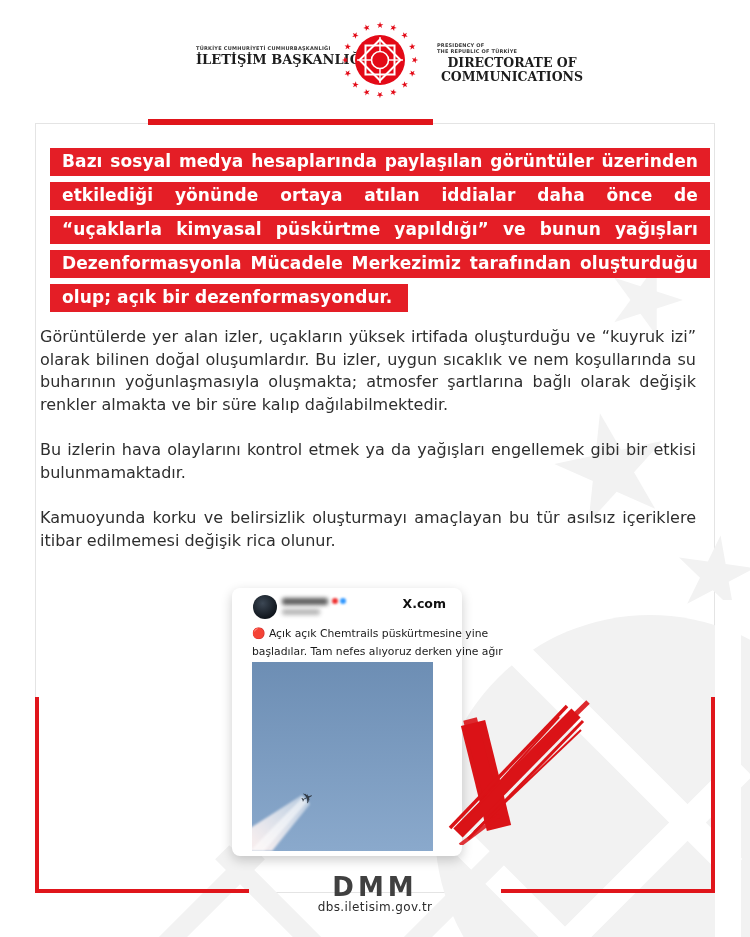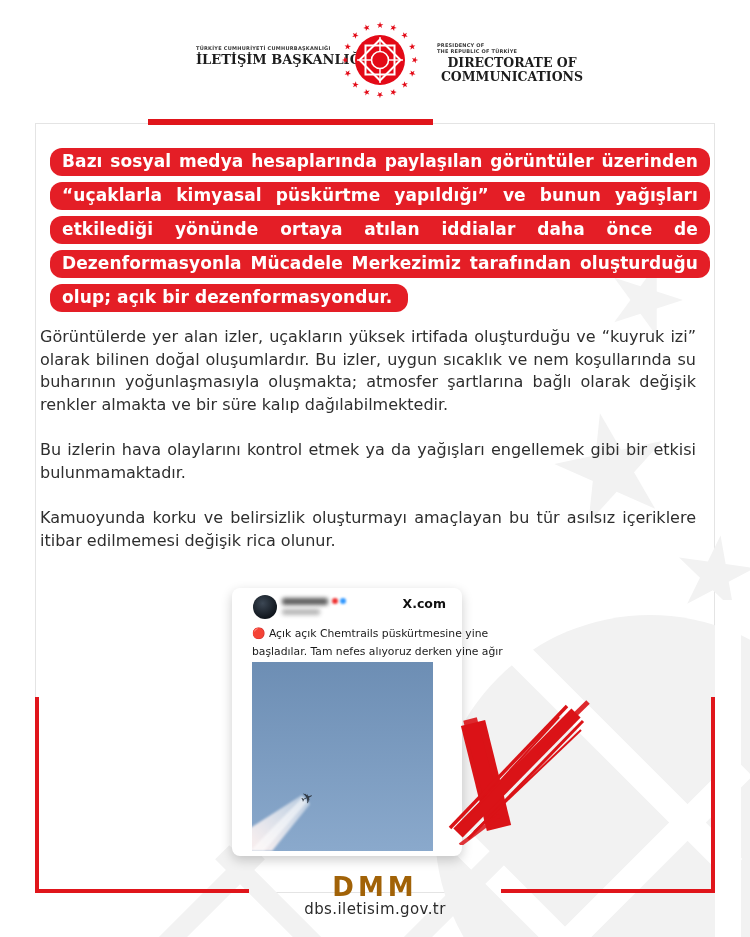--- a/index.html
+++ b/index.html
@@ -30,21 +30,21 @@
   .top-accent { position:absolute; left:148px; top:119px; width:285px; height:6px; background:var(--frame-red); z-index:3; }
   .red-frame { position:absolute; left:35px; top:697px; width:680px; height:196px;
                border-left:4px solid var(--frame-red); border-right:4px solid var(--frame-red); z-index:3; }
   .red-bottom-l { position:absolute; left:35px;  top:889px; width:214px; height:4px; background:var(--frame-red); z-index:3; }
   .red-bottom-r { position:absolute; left:501px; top:889px; width:214px; height:4px; background:var(--frame-red); z-index:3; }
 
   
   .headline { position:absolute; left:50px; top:148px; width:660px; z-index:2; }
   .hl-box { background:var(--box-red); color:#fff; font-weight:bold; font-size:17px; line-height:19px;
             padding:4px 12px 5px 12px; margin-bottom:6px;
-            text-align:justify; text-align-last:justify; letter-spacing:.1px;border-radius:12px; }
+            text-align:justify; text-align-last:justify; letter-spacing:.1px; }
   .hl-box.last { display:inline-block; text-align:center; text-align-last:left; padding-right:16px; }
 
   
   .bodytext { position:absolute; left:40px; top:326px; width:656px; z-index:2;
               font-size:16px; line-height:22.5px; color:#2e2e2e; }
   .bodytext p { text-align:justify; margin-bottom:23px; }
 
   
   .tweet { position:absolute; left:232px; top:588px; width:230px; height:268px; background:#fff;
            border-radius:8px; box-shadow:0 4px 12px rgba(0,0,0,.20); z-index:2; }
@@ -56,23 +56,23 @@
   .tw-handle { position:absolute; left:50px; top:21px; width:38px; height:6px; border-radius:2px; background:#b5b5b5; filter:blur(2px); }
   .tw-source { position:absolute; right:16px; top:8px; font-size:12.5px; font-weight:600; color:#111; }
   .tw-text { position:absolute; left:20px; top:37px; width:256px; font-size:10.8px; line-height:18px; color:#1a1a1a; }
   .tw-photo { position:absolute; left:20px; top:74px; width:181px; height:189px; overflow:hidden; }
 
   
   .reject-x { position:absolute; left:440px; top:695px; width:150px; height:150px; z-index:4; }
 
   
   .footer { position:absolute; left:0; top:874px; width:750px; text-align:center; z-index:5; }
-  .dmm { font-size:26px; font-weight:800; letter-spacing:4px; color:#a16207; line-height:26px;
+  .dmm { font-size:26px; font-weight:800; letter-spacing:4px; color:#404040; line-height:26px;
          font-family:"DejaVu Sans", sans-serif; }
-  .dmm-url { font-size:15px; color:#2b2b2b; letter-spacing:.4px; margin-top:0px; }
+  .dmm-url { font-size:12px; color:#2b2b2b; letter-spacing:.4px; margin-top:0px; }
 </style>
 </head>
 <body>
 
 <svg class="watermark" viewBox="0 0 750 937">
   <circle cx="650" cy="830" r="215" fill="#f2f2f2"></circle>
   <path d="M0,-1 L0.225,-0.309 L0.951,-0.309 L0.363,0.118 L0.588,0.809 L0,0.382 L-0.588,0.809 L-0.363,0.118 L-0.951,-0.309 L-0.225,-0.309 Z" transform="translate(645,300) scale(38) rotate(18)" fill="#f3f3f3"></path>
   <path d="M0,-1 L0.225,-0.309 L0.951,-0.309 L0.363,0.118 L0.588,0.809 L0,0.382 L-0.588,0.809 L-0.363,0.118 L-0.951,-0.309 L-0.225,-0.309 Z" transform="translate(612,470) scale(58) rotate(-12)" fill="#f2f2f2"></path>
   <path d="M0,-1 L0.225,-0.309 L0.951,-0.309 L0.363,0.118 L0.588,0.809 L0,0.382 L-0.588,0.809 L-0.363,0.118 L-0.951,-0.309 L-0.225,-0.309 Z" transform="translate(715,575) scale(40) rotate(8)" fill="#f2f2f2"></path>
   <g fill="#ffffff">
@@ -136,22 +136,22 @@
 </div>
 
 <div class="card"></div>
 <div class="top-accent"></div>
 <div class="red-frame"></div>
 <div class="red-bottom-l"></div>
 <div class="red-bottom-r"></div>
 
 <div class="headline">
   <div class="hl-box">Bazı sosyal medya hesaplarında paylaşılan görüntüler üzerinden</div>
+  <div class="hl-box">etkilediği yönünde ortaya atılan iddialar daha önce de</div>
   <div class="hl-box">“uçaklarla kimyasal püskürtme yapıldığı” ve bunun yağışları</div>
-  <div class="hl-box">etkilediği yönünde ortaya atılan iddialar daha önce de</div>
   <div class="hl-box">Dezenformasyonla Mücadele Merkezimiz tarafından oluşturduğu</div>
   <div class="hl-box last">olup; açık bir dezenformasyondur.</div>
 </div>
 
 <div class="bodytext">
   <p>Görüntülerde yer alan izler, uçakların yüksek irtifada oluşturduğu ve “kuyruk izi” olarak bilinen doğal oluşumlardır. Bu izler, uygun sıcaklık ve nem koşullarında su buharının yoğunlaşmasıyla oluşmakta; atmosfer şartlarına bağlı olarak değişik renkler almakta ve bir süre kalıp dağılabilmektedir.</p>
   <p>Bu izlerin hava olaylarını kontrol etmek ya da yağışları engellemek gibi bir etkisi bulunmamaktadır.</p>
   <p>Kamuoyunda korku ve belirsizlik oluşturmayı amaçlayan bu tür asılsız içeriklere itibar edilmemesi değişik rica olunur.</p>
 </div>
 

